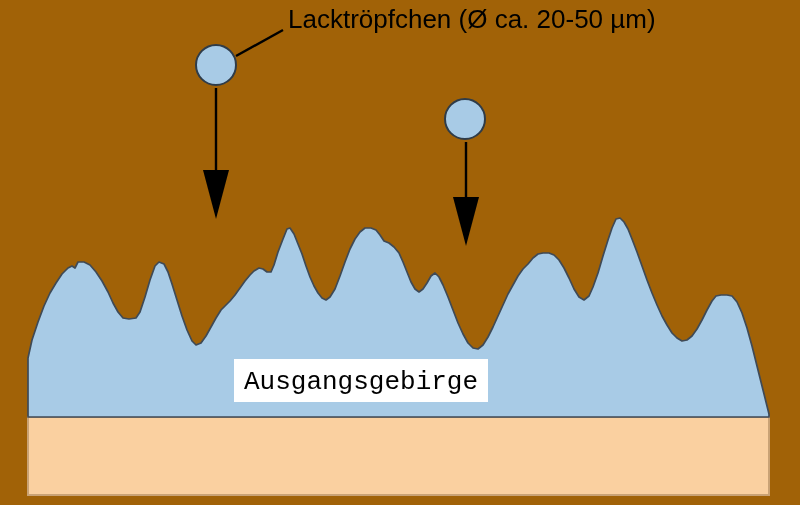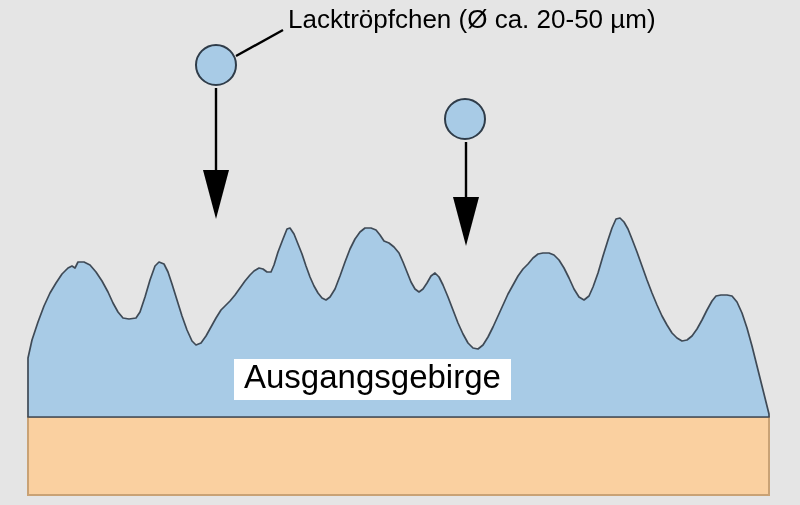--- a/index.html
+++ b/index.html
@@ -7,21 +7,21 @@
     padding: 0;
     background: #ffffff;
   }
   body {
     font-family: "Liberation Sans", sans-serif;
   }
   #scene {
     position: relative;
     width: 800px;
     height: 505px;
-    background: #e5e5e5;
+    background: #a16207;
     overflow: hidden;
   }
   #scene svg {
     position: absolute;
     left: 0;
     top: 0;
   }
   .caption-title {
     position: absolute;
     left: 288px;
@@ -31,24 +31,25 @@
     white-space: nowrap;
     line-height: 1.15;
     letter-spacing: 0px;
   }
   .surface-label {
     position: absolute;
     left: 234px;
     top: 359px;
     background: #ffffff;
     color: #000000;
-    font-size: 33px;
-    padding: 0 10px 5px 10px;
+    font-size: 26px;
+    padding: 9px 10px 5px 10px;
     white-space: nowrap;
     line-height: 1.1;
+    font-family: Liberation Mono, monospace;
   }
 </style>
 </head>
 <body>
 
 <div id="scene">
 
   <svg width="800" height="505" viewBox="0 0 800 505">
 
     <path d="M 28 417 L 769 417 L 769 495 L 28 495 Z" fill="#FAD0A0" stroke="#C9A275" stroke-width="2"></path>

